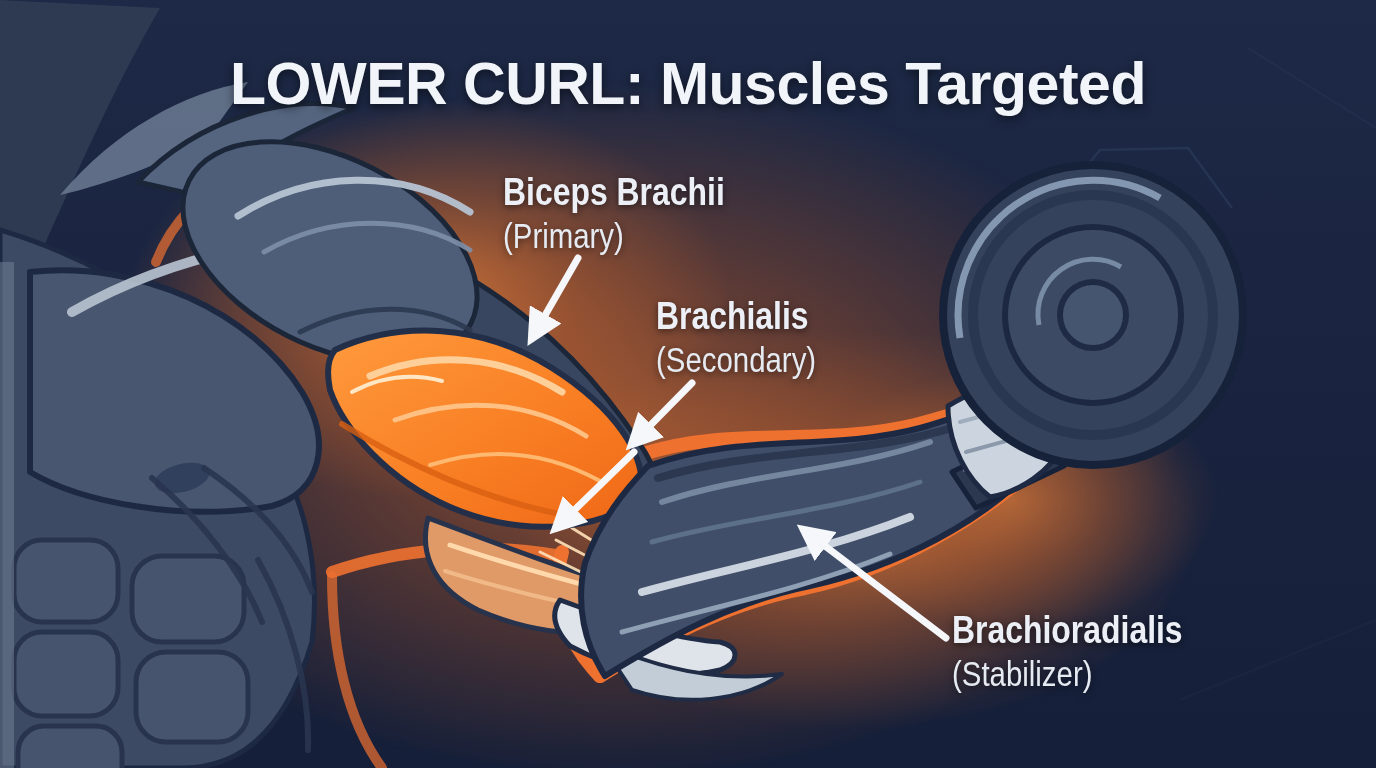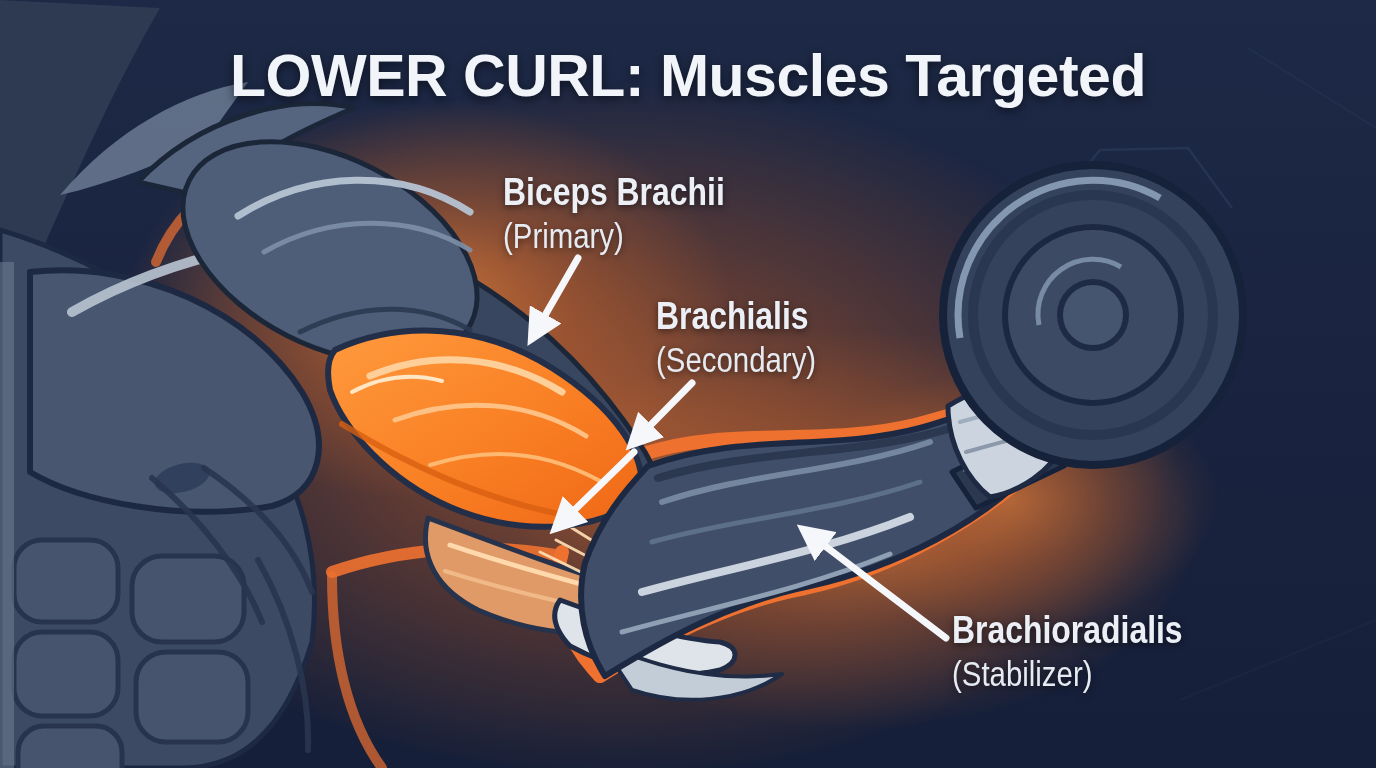--- a/index.html
+++ b/index.html
@@ -3,21 +3,21 @@
 <meta charset="utf-8">
 <style>
   html,body{margin:0;padding:0;background:#10192e;}
   .stage{
     position:relative;width:1376px;height:768px;overflow:hidden;
     font-family:"Liberation Sans","DejaVu Sans",sans-serif;
     background:linear-gradient(180deg,#1d2946 0%,#1a2440 45%,#151f39 100%);
   }
   .stage svg{position:absolute;left:0;top:0;}
   .title{
-    position:absolute;left:0;right:0;top:46px;margin:0;
+    position:absolute;left:0;right:0;top:46px;margin:8px;
     text-align:center;color:#f1f4f9;font-size:59px;font-weight:700;
     letter-spacing:-0.5px;line-height:1.05;
     text-shadow:0 3px 10px rgba(0,0,0,.55);
     white-space:nowrap;
   }
   .label{
     position:absolute;color:#ecf0f6;line-height:44px;white-space:nowrap;
     transform:scaleX(0.84);transform-origin:left top;
     text-shadow:0 2px 8px rgba(0,0,0,.55);
   }

